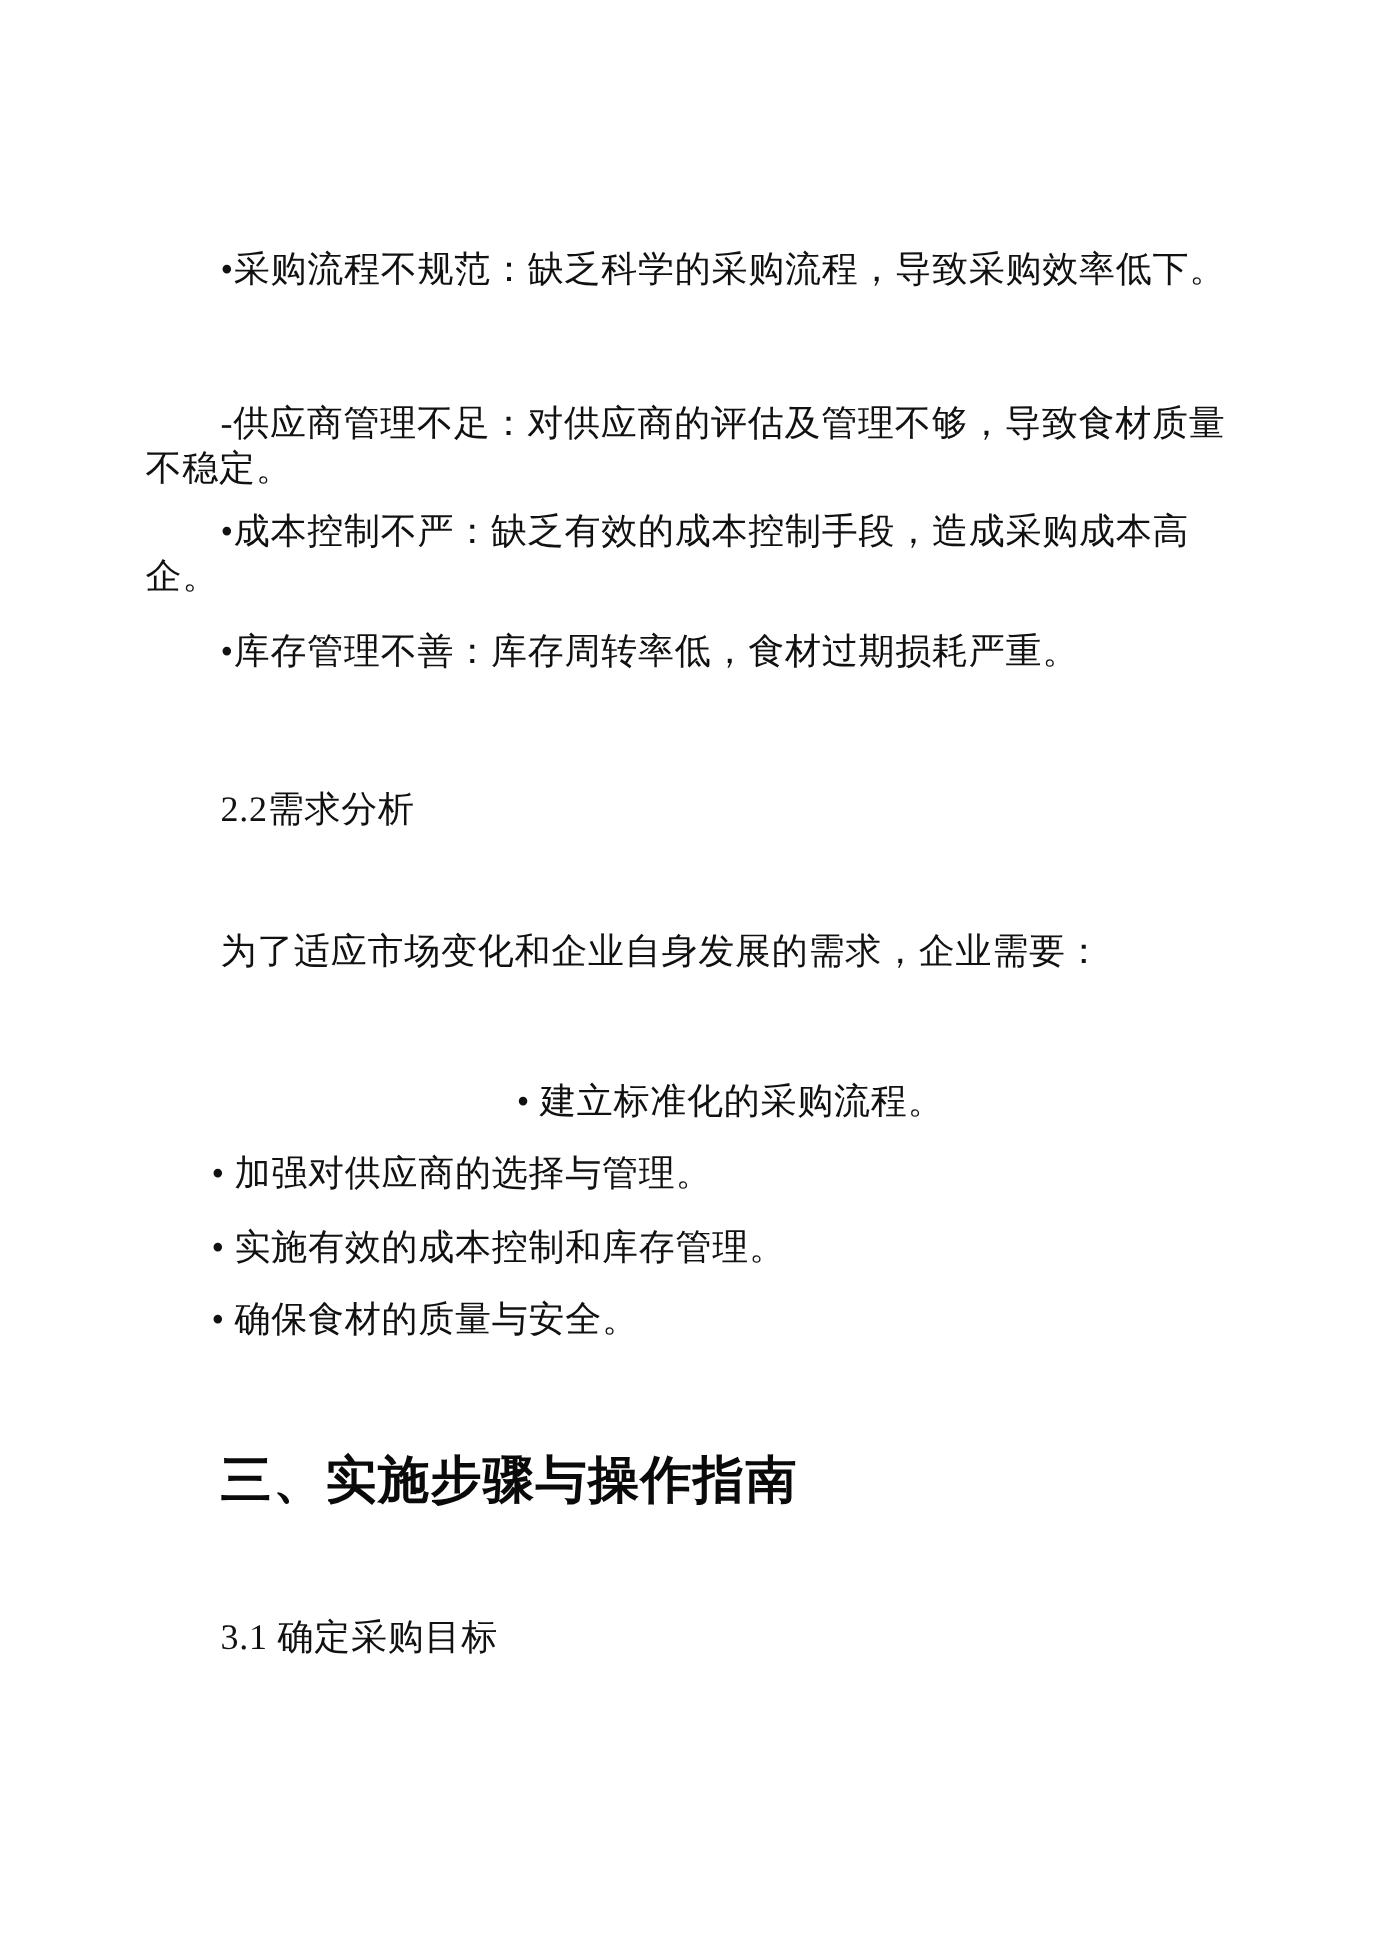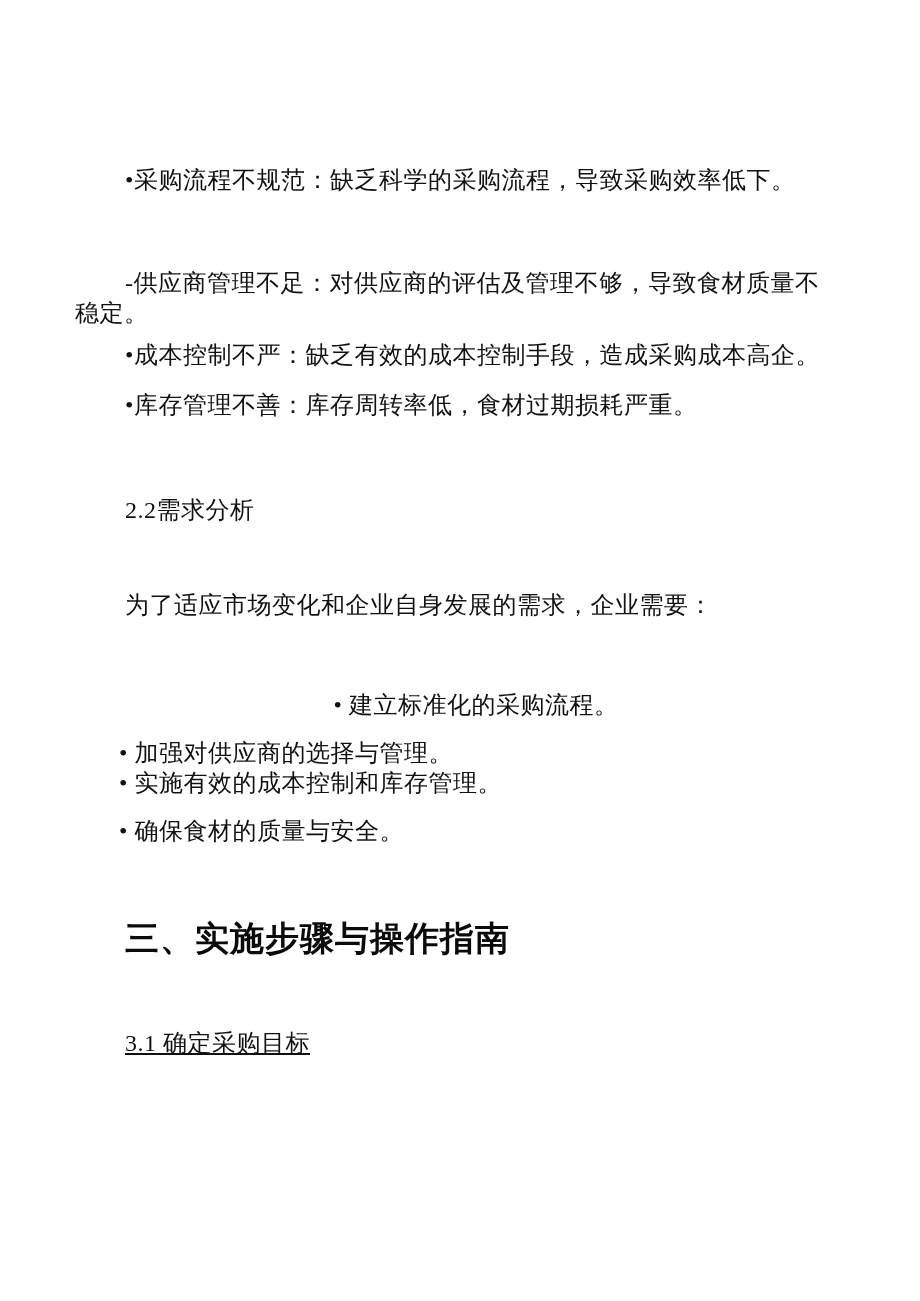--- a/index.html
+++ b/index.html
@@ -13,21 +13,21 @@
   .page {
     position: relative;
     width: 920px;
     height: 1301px;
     background: #ffffff;
     color: #111111;
     font-family: "Liberation Serif", "DejaVu Serif", serif;
   }
   .content {
     padding-top: 165px;
-    padding-left: 75px;
+    padding-left: 97px;
     width: 833px; 
   }
   .para, .li, .h-sub {
     font-size: 24px;
     line-height: 30px;
     text-indent: 50px;
     letter-spacing: 0.5px;
   }
   .li { text-indent: 44px; }
   .h-major {
@@ -39,24 +39,24 @@
     letter-spacing: 1px;
     color: #0a0a0a;
   }
   .p2   { margin-top: 73px; }
   .p3   { margin-top: 12px; }
   .p4   { margin-top: 20px; }
   .h22  { margin-top: 75px; }
   .intro{ margin-top: 65px; }
   .li1  { margin-top: 70px; text-align: center; }
   .li2  { margin-top: 18px; }
-  .li3  { }
+  .li3  { margin-top: 19px; }
   .li4  { margin-top: 18px; }
   .h3m  { margin-top: 71px; }
-  .h31  { margin-top: 69px; text-decoration: underline; }
+  .h31  { margin-top: 69px; }
 </style>
 </head>
 <body>
 
 <div class="page">
   <div class="content">
 
     <p class="para p1">•采购流程不规范：缺乏科学的采购流程，导致采购效率低下。</p>
     <p class="para p2">-供应商管理不足：对供应商的评估及管理不够，导致食材质量不稳定。</p>
     <p class="para p3">•成本控制不严：缺乏有效的成本控制手段，造成采购成本高企。</p>

